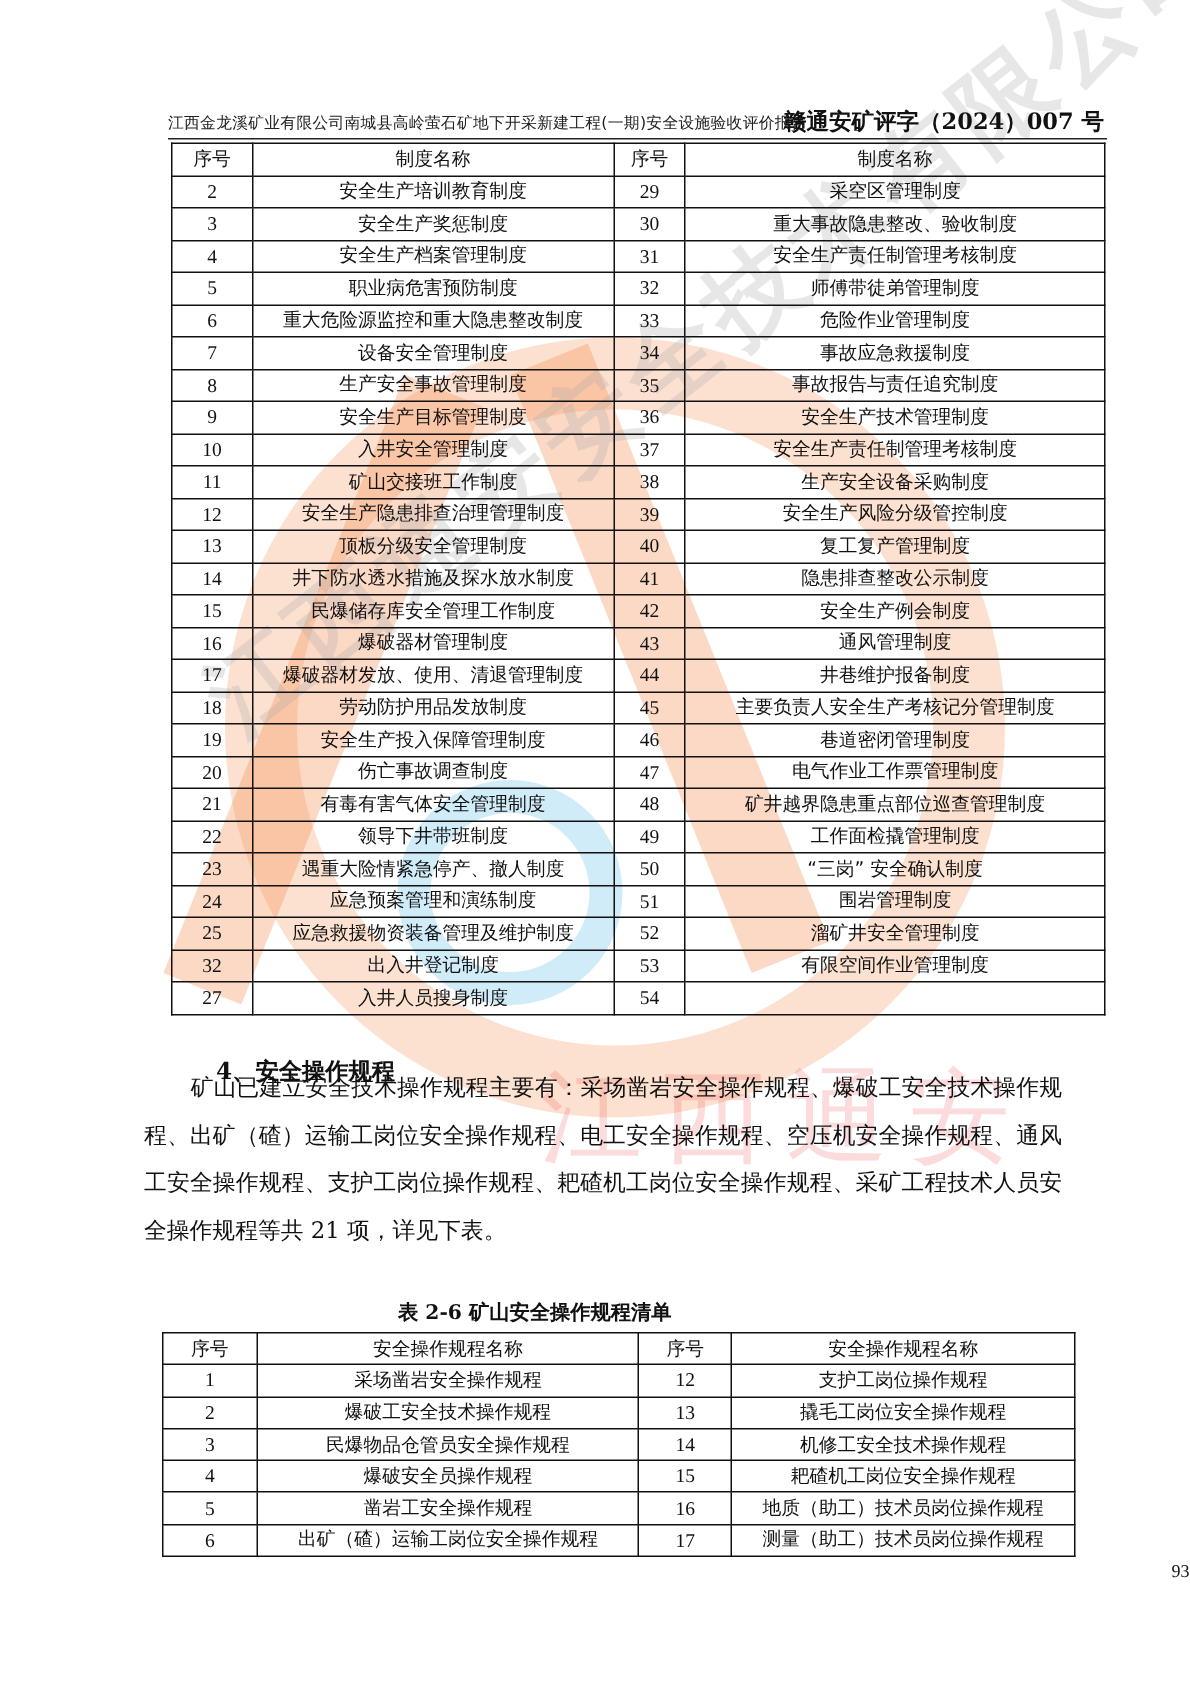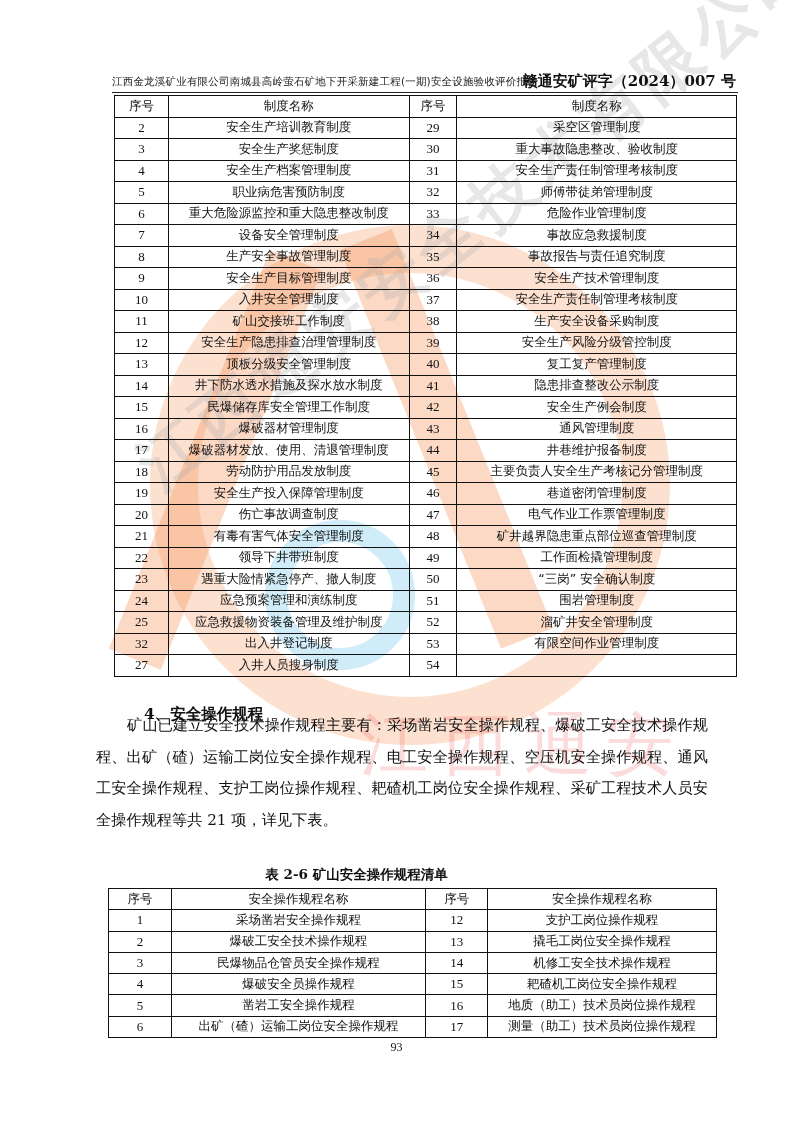--- a/index.html
+++ b/index.html
@@ -25,21 +25,21 @@
 
   #t1 { left:114px; top:95px; width:623px; }
   #t1 tr { height:21.5px; }
   #t2 { left:108px; top:888px; width:609px; }
   #t2 tr { height:21.3px; }
 
   .section-heading { position:absolute; left:144px; top:704px; font-family:"DejaVu Serif", serif; font-size:15.5px; font-weight:bold; }
   .para { position:absolute; left:96px; top:710px; width:612px; font-family:"DejaVu Serif", serif; font-size:15.2px; line-height:31.7px; text-align:justify; }
   .para .indent { display:inline-block; width:31px; }
   .caption { position:absolute; left:0; width:713px; top:866px; text-align:center; font-family:"DejaVu Serif", serif; font-weight:bold; font-size:13.5px; }
-  .page-number { position:absolute; left:0; width:793px; top:1040px; text-align:center; font-family:"Liberation Serif", serif; font-size:12px; }
+  .page-number { position:absolute; left:0; width:793px; top:1040px; text-align:right; font-family:"Liberation Serif", serif; font-size:12px; }
 </style>
 </head>
 <body>
 
 <div class="page">
 
   <div class="wm wm-ring"></div>
   <div class="wm wm-a-left"></div>
   <div class="wm wm-a-right"></div>
   <div class="wm wm-blue"></div>

